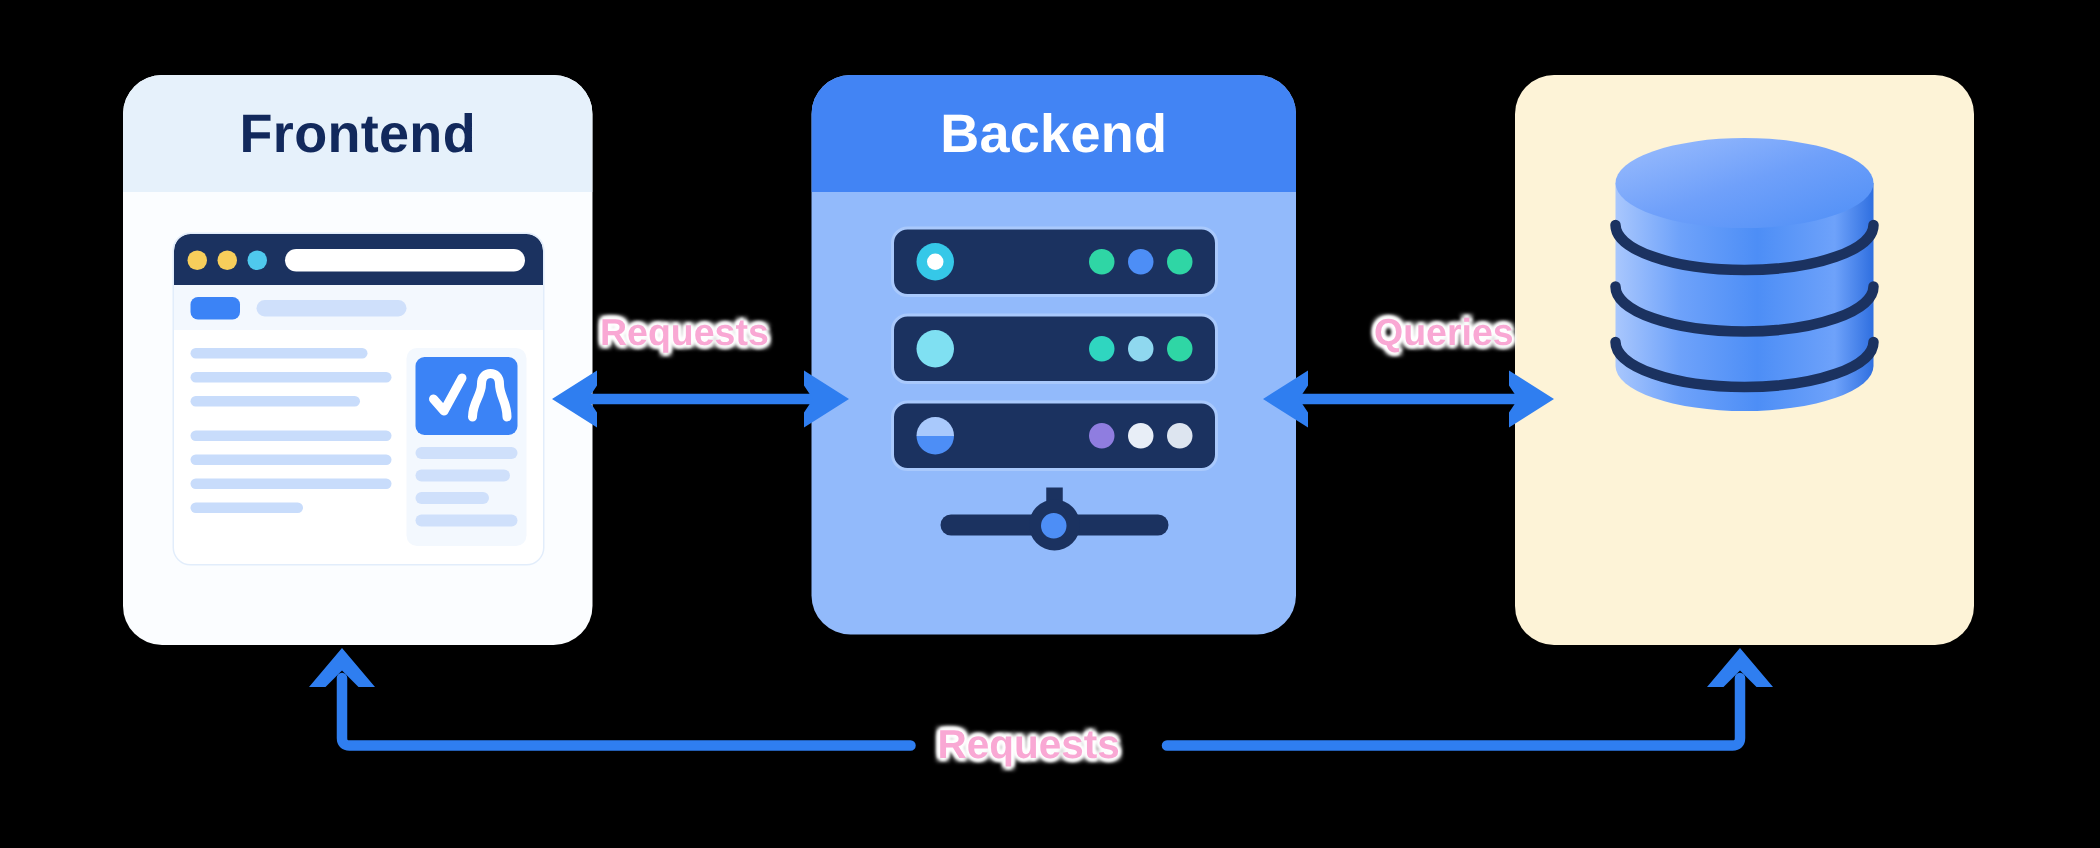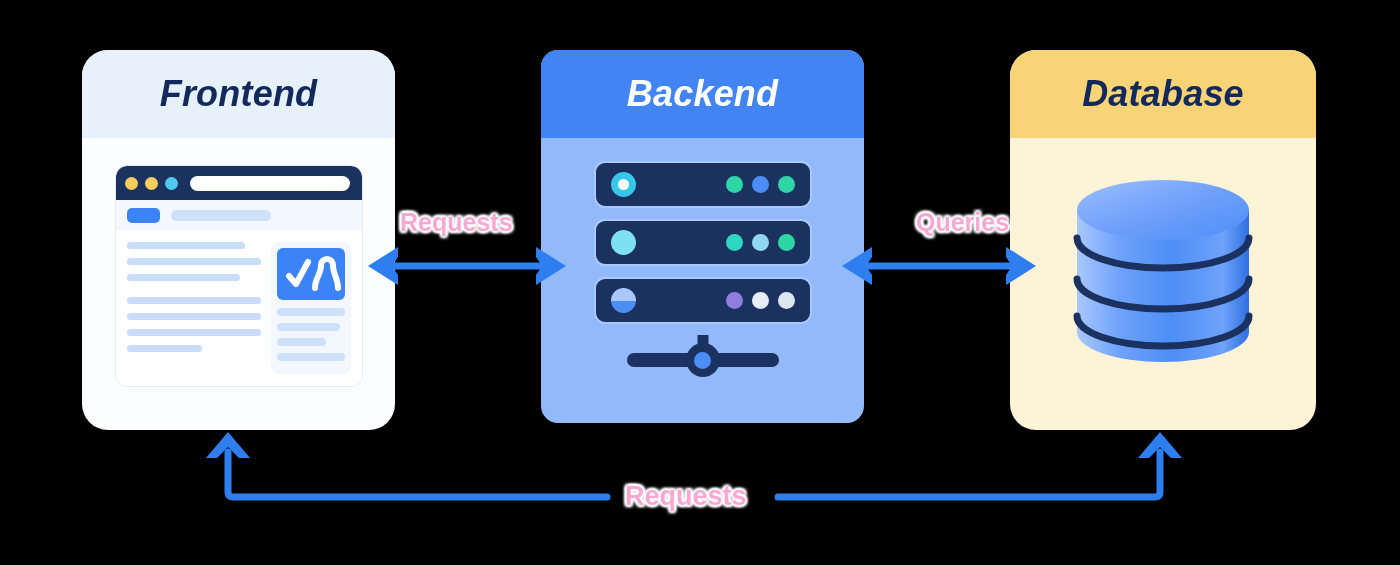--- a/index.html
+++ b/index.html
@@ -22,26 +22,25 @@
   }
 
   
   .card {
     position: absolute;
     border-radius: 26px;
     overflow: hidden;
     box-sizing: border-box;
   }
   .card-header {
-    height: 88px;
+    height: 78px;
     display: flex;
     align-items: center;
     justify-content: center;
     box-sizing: border-box;
-    font-style: italic;
   }
   .card-title {
     font-size: 36px;
     font-weight: bold;
     letter-spacing: 0.2px;
     line-height: 1;
     white-space: nowrap;
   }
   .card-body {
     position: relative;
@@ -53,21 +52,20 @@
     left: 82px; top: 50px; width: 313px; height: 380px;
     background: #fbfdff;
   }
   #card-frontend .card-header { background: #e6f1fb; }
   #card-frontend .card-title { color: #12295c; }
 
   
   #card-backend {
     left: 541px; top: 50px; width: 323px; height: 373px;
     background: #92bafb;
-    border-radius: 17px;
   }
   #card-backend .card-header { background: #4284f4; }
   #card-backend .card-title { color: #ffffff; }
 
   
   #card-database {
     left: 1010px; top: 50px; width: 306px; height: 380px;
     background: #fdf3d7;
   }
   #card-database .card-header { background: #f9d476; }
@@ -369,23 +367,20 @@
             <span class="conn-hub-inner"></span>
           </span>
         </div>
 
       </div>
 
     </div>
   </div>
 
   <div class="card" id="card-database">
-    <div class="card-header">
-      <div class="card-title">Database</div>
-    </div>
     <div class="card-body">
 
       <svg class="cylinder" viewBox="0 0 180 184">
         <defs>
           <linearGradient id="cylSide" x1="0" y1="0" x2="1" y2="0">
             <stop offset="0%" stop-color="#a9c7fd"></stop>
             <stop offset="25%" stop-color="#6ea2fa"></stop>
             <stop offset="55%" stop-color="#4d8ef6"></stop>
             <stop offset="85%" stop-color="#6ea2fa"></stop>
             <stop offset="100%" stop-color="#2f6fe0"></stop>

